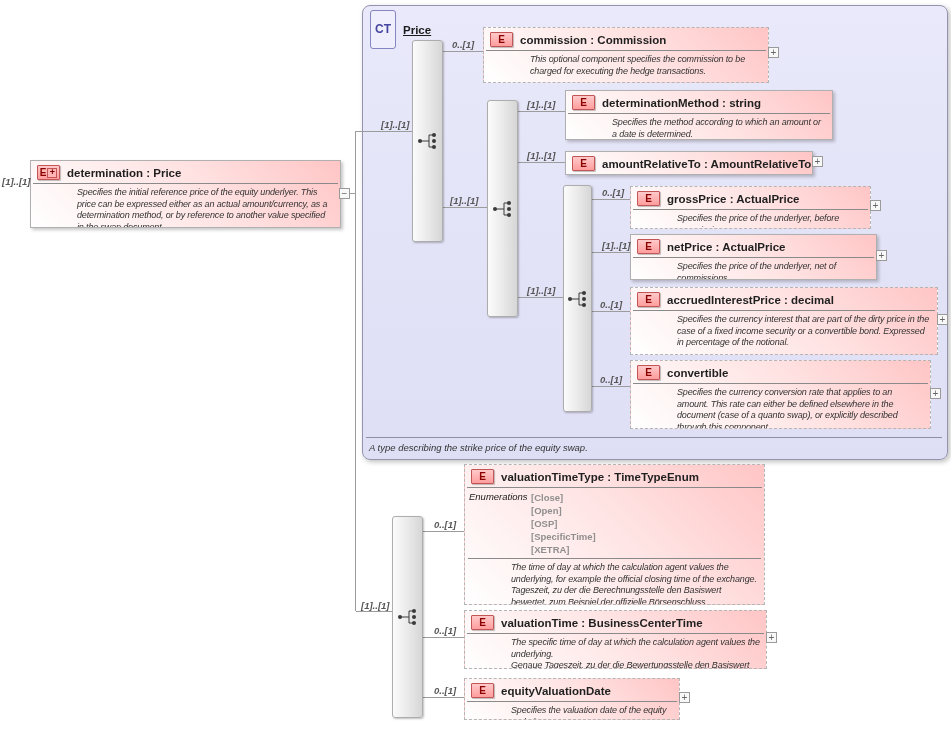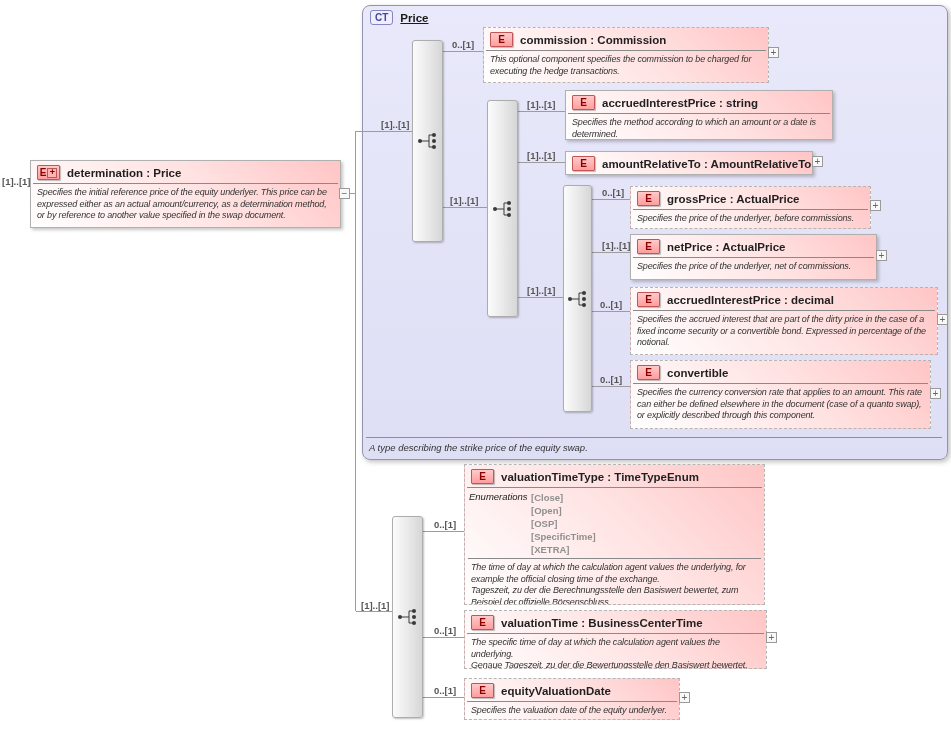--- a/index.html
+++ b/index.html
@@ -2,28 +2,28 @@
 <html><head>
 <meta charset="utf-8">
 <style>
   html,body{margin:0;padding:0;background:#fff;}
   .stage{position:relative;width:951px;height:729px;background:#ffffff;overflow:hidden;
          font-family:"Liberation Sans","DejaVu Sans",sans-serif;}
   
   .hline{position:absolute;height:1px;background:#9c9c9c;}
   .vline{position:absolute;width:1px;background:#9c9c9c;}
   
-  .card{position:absolute;font-size:9.5px;font-weight:bold;color:#555;white-space:nowrap;}
+  .card{position:absolute;font-size:9.5px;font-style:italic;font-weight:bold;color:#555;white-space:nowrap;}
   
   .ctbox{position:absolute;left:362px;top:5px;width:584px;height:453px;
          background:linear-gradient(180deg,#e9e9fb 0%,#dedef5 100%);
          border:1px solid #9393ad;border-radius:8px;box-shadow:2px 2px 5px rgba(0,0,0,0.25);}
   .ct-head{position:absolute;left:7px;top:4px;display:flex;align-items:center;gap:7px;}
-  .ctbadge{display:inline-block;font-size:10px;font-weight:bold;color:#4646a0;background:#eeeefc;
-           border:1px solid #8585c0;border-radius:3px;padding:0 4px;line-height:13px;}
+  .ctbadge{display:inline-block;font-size:12px;font-weight:bold;color:#4646a0;background:#eeeefc;
+           border:1px solid #8585c0;border-radius:3px;padding:12px 4px;line-height:13px;}
   .ct-title{font-size:11.5px;font-weight:bold;color:#1a1a1a;text-decoration:underline;}
   .ct-sep{position:absolute;height:1px;background:#8d8da8;}
   .ct-footer{position:absolute;font-size:9.5px;font-style:italic;color:#333;}
   
   .seqbar{position:absolute;background:linear-gradient(90deg,#fbfbfb 0%,#ececec 45%,#d6d6d6 100%);
           border:1px solid #adadad;border-radius:3px;box-shadow:1px 1px 2px rgba(0,0,0,0.25);
           display:flex;align-items:center;justify-content:center;}
   
   .node{position:absolute;border:1px solid #b0b0b0;
         background:linear-gradient(45deg,#ffffff 0%,#ffe3e3 55%,#ffc5c5 100%);
@@ -32,21 +32,21 @@
   .node-head{display:flex;align-items:center;gap:7px;padding:4px 6px 3px 6px;}
   .node-head.with-sep{border-bottom:1px solid #8a8a8a;margin:0 2px;padding-left:4px;}
   .ebadge{display:inline-flex;align-items:center;justify-content:center;gap:1px;min-width:21px;height:13px;
           font-size:10px;font-weight:bold;color:#8b0000;
           background:linear-gradient(180deg,#ffc9c9,#ff9d9d);
           border:1px solid #c25555;border-radius:1px;box-shadow:1px 1px 1px rgba(0,0,0,0.25);}
   .bplus{font-size:9px;font-weight:bold;color:#7a0000;border:1px solid #c25555;line-height:7px;
          width:8px;height:8px;text-align:center;background:#ffb5b5;}
   .node-title{font-size:11.5px;font-weight:bold;color:#1f1f1f;white-space:nowrap;text-align:center;}
   .node-desc{font-size:9px;letter-spacing:-0.15px;line-height:11.5px;font-style:italic;color:#333;
-             padding:3px 6px 3px 6px;white-space:pre-line;}
+             padding:3px 6px 3px 6px;white-space:pre-line;margin-left:40px;}
   .enum-row{display:flex;padding:3px 6px 2px 4px;}
   .enum-label{font-size:9.5px;font-style:italic;color:#1a1a1a;width:62px;flex:0 0 62px;}
   .enum-values div{font-size:9.5px;line-height:13px;color:#8f8f8f;font-weight:bold;}
   .inner-sep{border-top:1px solid #8a8a8a;margin:0 3px;}
   
   .expander{position:absolute;width:11px;height:11px;background:#f8f8f8;border:1px solid #9a9a9a;
             font-size:10px;line-height:9px;text-align:center;color:#666;cursor:pointer;box-sizing:border-box;}
 </style>
 </head>
 <body>
@@ -143,21 +143,21 @@
     <div class="node-head with-sep">
       <span class="ebadge">E</span>
       <span class="node-title">commission : Commission</span>
     </div>
     <div class="node-desc">This optional component specifies the commission to be charged for executing the hedge transactions.</div>
   </div>
 
   <div class="node" style="left:565px;top:90px;width:266px;height:48px;">
     <div class="node-head with-sep">
       <span class="ebadge">E</span>
-      <span class="node-title">accruedInterestPrice : string</span>
+      <span class="node-title">determinationMethod : string</span>
     </div>
     <div class="node-desc">Specifies the method according to which an amount or a date is determined.</div>
   </div>
 
   <div class="node" style="left:565px;top:151px;width:246px;height:22px;">
     <div class="node-head">
       <span class="ebadge">E</span>
       <span class="node-title">amountRelativeTo : AmountRelativeTo</span>
     </div>
   </div>
@@ -176,21 +176,21 @@
       <span class="node-title">netPrice : ActualPrice</span>
     </div>
     <div class="node-desc">Specifies the price of the underlyer, net of commissions.</div>
   </div>
 
   <div class="node dashed" style="left:630px;top:287px;width:306px;height:66px;">
     <div class="node-head with-sep">
       <span class="ebadge">E</span>
       <span class="node-title">accruedInterestPrice : decimal</span>
     </div>
-    <div class="node-desc">Specifies the accrued interest that are part of the dirty price in the case of a fixed income security or a convertible bond. Expressed in percentage of the notional.</div>
+    <div class="node-desc">Specifies the currency interest that are part of the dirty price in the case of a fixed income security or a convertible bond. Expressed in percentage of the notional.</div>
   </div>
 
   <div class="node dashed" style="left:630px;top:360px;width:299px;height:67px;">
     <div class="node-head with-sep">
       <span class="ebadge">E</span>
       <span class="node-title">convertible</span>
     </div>
     <div class="node-desc">Specifies the currency conversion rate that applies to an amount. This rate can either be defined elsewhere in the document (case of a quanto swap), or explicitly described through this component.</div>
   </div>
 

